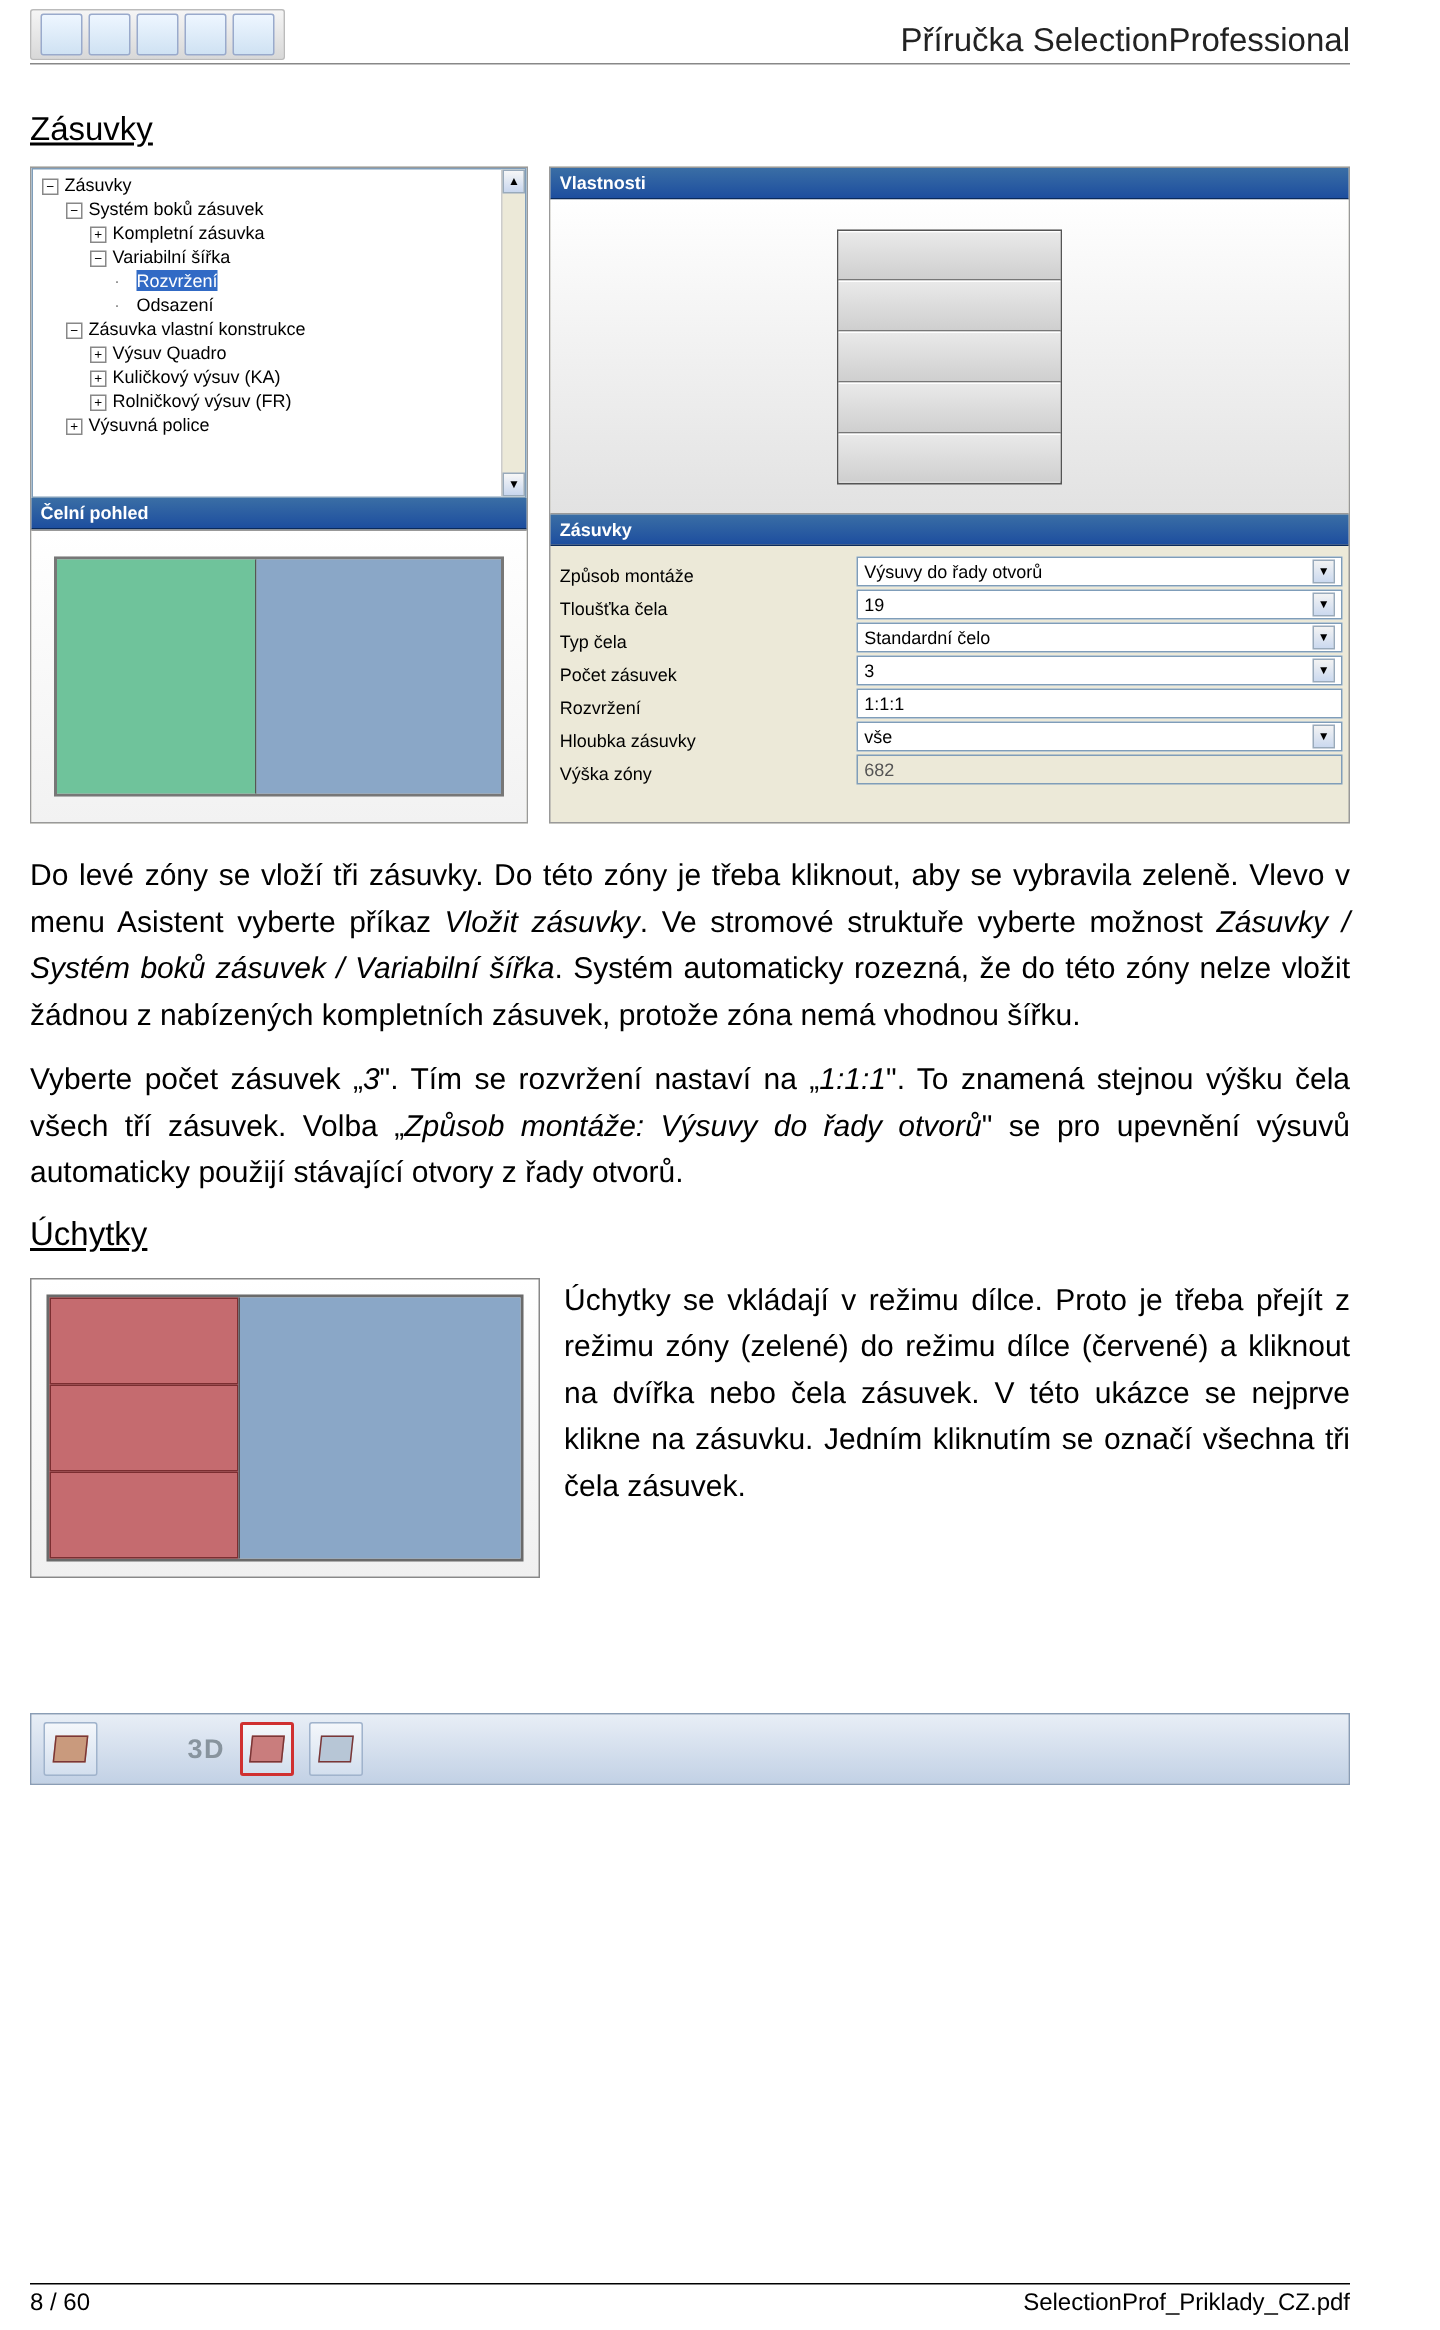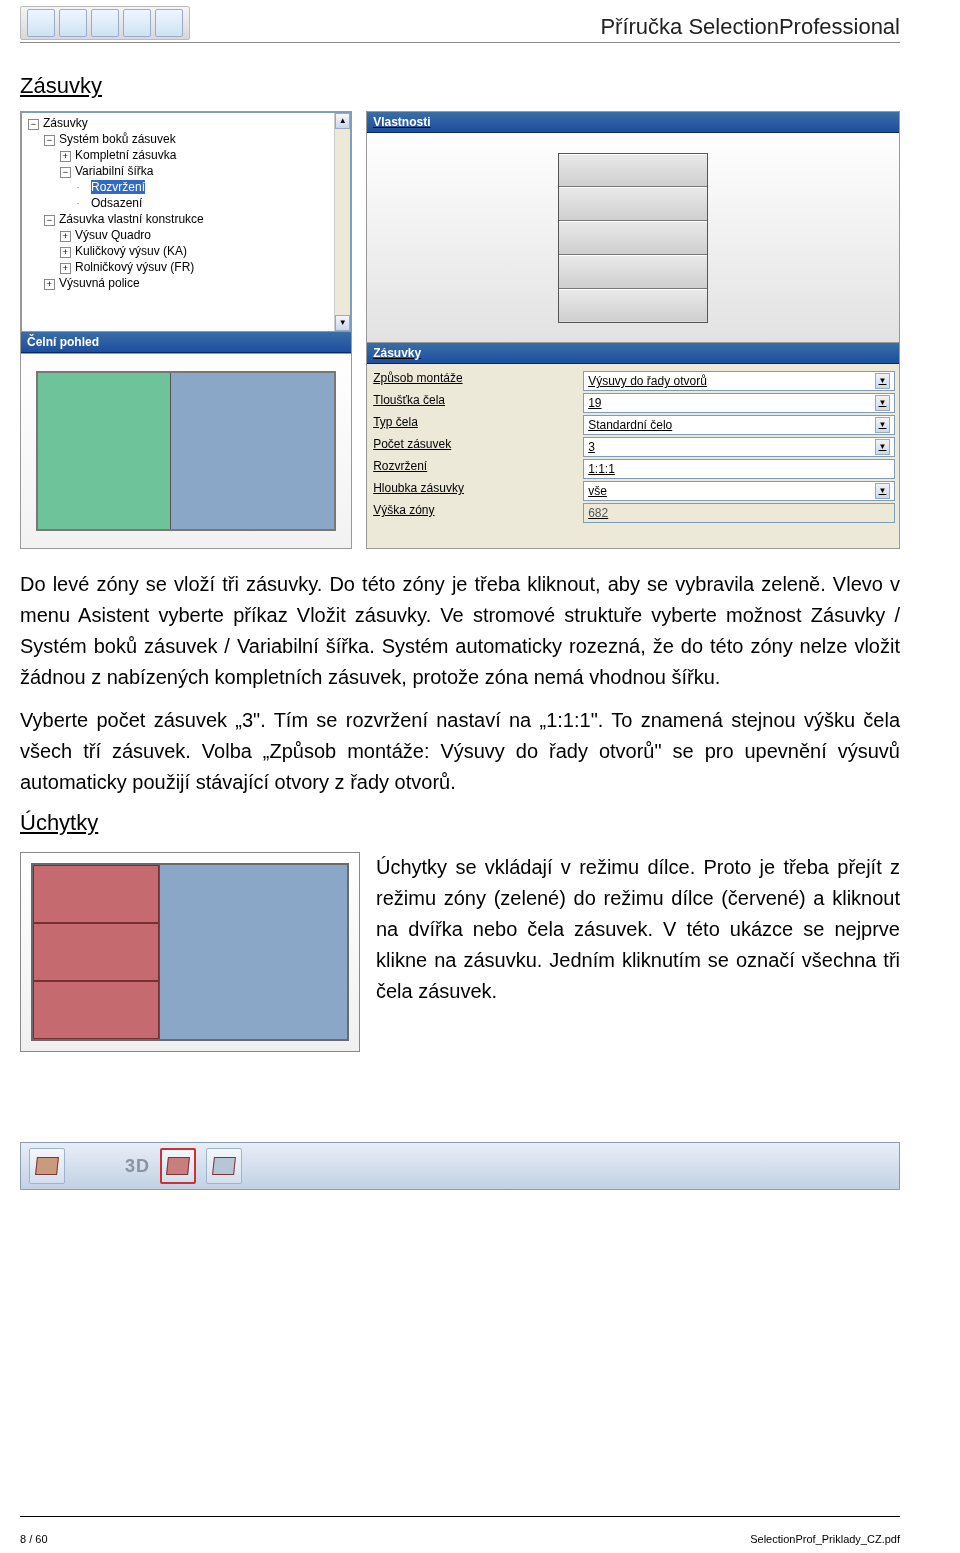--- a/index.html
+++ b/index.html
@@ -44,21 +44,21 @@
   .section-title {
     font-size: 22px;
     margin: 10px 0 12px 0;
     text-decoration: underline;
   }
 
   
   .ui-row { display: flex; gap: 14px; margin-bottom: 20px; }
   .panel { border: 1px solid #999; background: #ece9d8; font-size: 12px; }
   .treepanel { width: 336px; }
-  .proppanel { width: 540px; text-decoration: underline; }
+  .proppanel { width: 540px; }
 
   .treebox {
     background: #fff;
     border: 1px solid #7f9db9;
     height: 220px;
     overflow: hidden;
     position: relative;
     padding: 2px 0;
   }
   .tree { padding-left: 4px; }
@@ -98,21 +98,21 @@
     background: #dcdcdc;
     display: flex; flex-direction: column;
   }
   .drawer3d {
     flex: 1; border-bottom: 1px solid #777; border-top: 1px solid #fff;
     background: linear-gradient(#e9e9e9,#cfcfcf);
   }
   .drawer3d:last-child { border-bottom: none; }
 
   .props { padding: 6px 4px; }
-  .prop-row { display: flex; align-items: flex-start; padding: 1px 0; gap: 12px; }
+  .prop-row { display: flex; align-items: flex-end; padding: 1px 0; }
   .prop-label { width: 200px; padding-left: 2px; }
   .prop-field {
     flex: 1; height: 20px;
     border: 1px solid #7f9db9;
     background: #ffffff; padding: 1px 4px;
     display: flex; align-items: center; justify-content: space-between;
   }
   .prop-field.readonly { background: #ece9d8; color:#555; }
   .dd-btn {
     width: 15px; height: 16px;
@@ -137,21 +137,21 @@
   .zone-left { width: 45%; background: #6fc39b; border-right: 1px solid #555; }
   .zone-right { width: 55%; background: #8aa7c7; }
 
   
   .body-text {
     font-size: 20px;
     line-height: 1.55;
     text-align: justify;
     margin: 12px 0;
   }
-  .body-text .i { }
+  .body-text .i { font-style: italic; }
 
   .uchytky-row { display: flex; gap: 16px; margin-top: 16px; align-items: flex-start; }
   .uchytky-img {
     width: 340px; height: 200px;
     border: 1px solid #888;
     background: linear-gradient(#fff,#f0f0f0);
     display: flex;
     padding: 10px;
   }
   .uch-cab {
@@ -182,21 +182,21 @@
   .tb-3d { font-weight: bold; color:#88949e; font-size:18px; letter-spacing:1px; }
   .box3d { width:22px; height:18px; background:#c97d7d; border:1px solid #7b3636; transform: skewX(-6deg); }
 
   
   .footer {
     position: absolute;
     bottom: 8px;
     left: 20px; right: 60px;
     border-top: 1px solid #000;
     display: flex; justify-content: space-between;
-    font-size: 11px; padding-top: 16px;
+    font-size: 16px; padding-top: 4px;
   }
 </style>
 </head>
 <body>
 
 <div class="page">
 
   <div class="hdr">
     <div class="hdr-icons">
       <div class="ico"></div>

